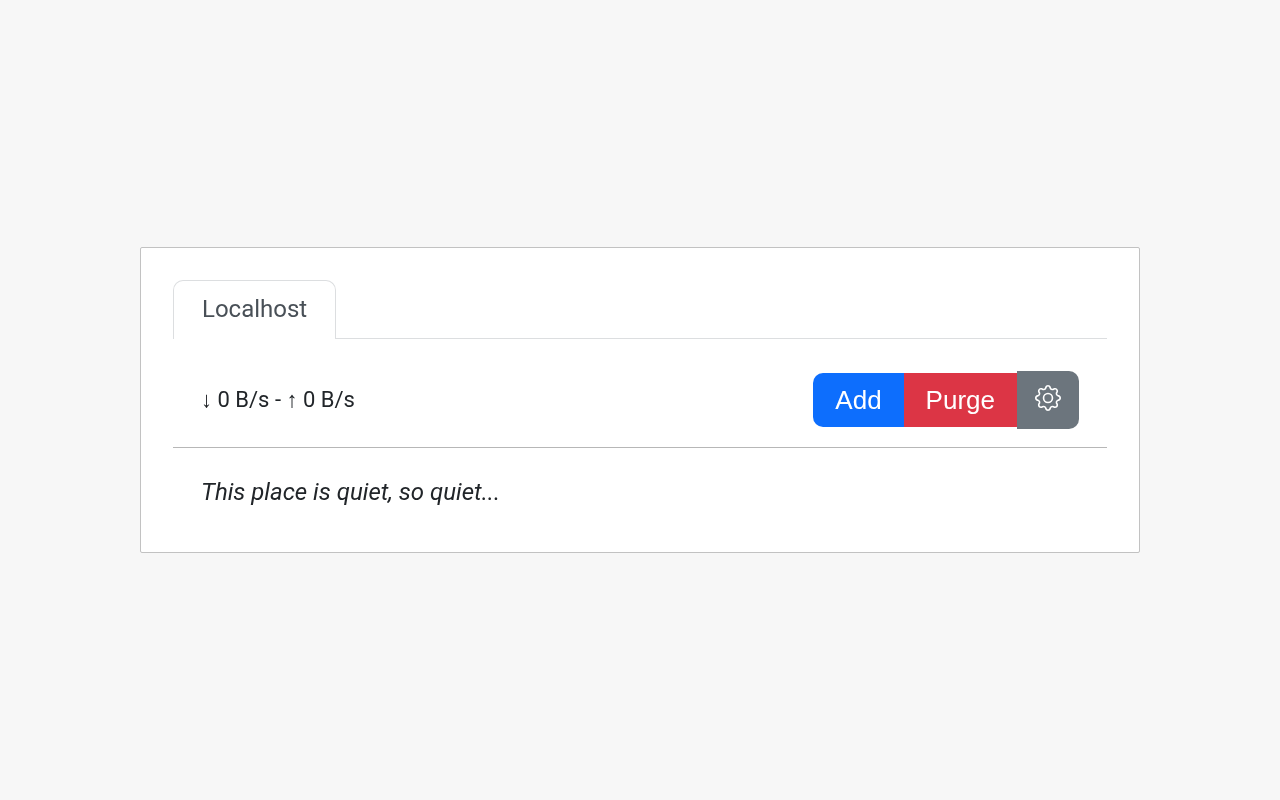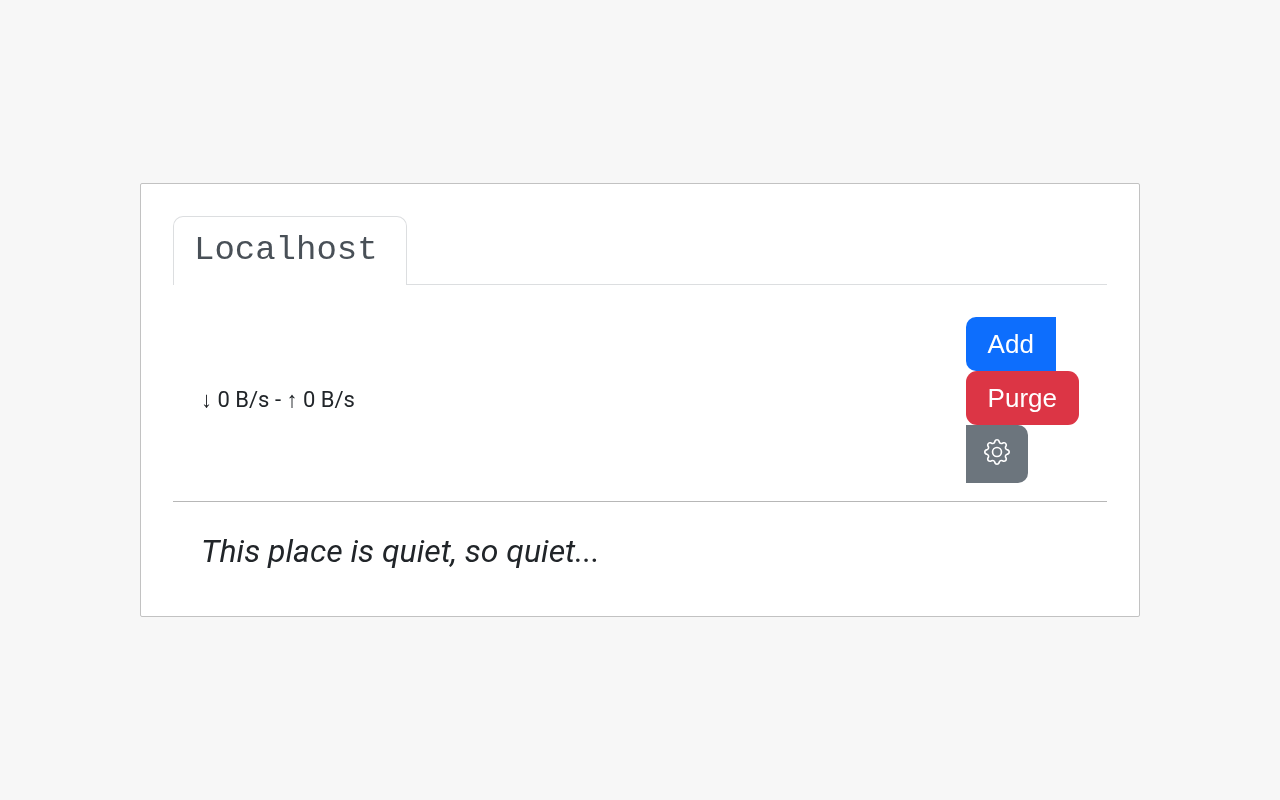--- a/index.html
+++ b/index.html
@@ -18,82 +18,79 @@
     background: #ffffff;
     border: 1px solid #c2c2c2;
     border-radius: 2px;
     padding: 32px 32px 36px 32px;
   }
   .tabs {
     border-bottom: 1px solid #dcdee0;
     display: flex;
   }
   .tab {
-    padding: 14px 28px 16px 20px;
-    font-size: 34px;
+    padding: 14px 28px 16px 28px;
+    font-size: 24px;
     color: #495057;
     border: 1px solid #dcdee0;
     border-top-left-radius: 10px;
     border-top-right-radius: 10px;
     border-bottom: none;
     background: #ffffff;
     margin-bottom: -1px;
     cursor: pointer;
     user-select: none;
-    font-family: Liberation Mono, monospace;
   }
   .toolbar {
     padding: 32px 28px 18px 28px;
     border-bottom: 1px solid #b7b7b7;
     display: flex;
     align-items: center;
     justify-content: space-between;
   }
   .speed {
     font-size: 22px;
     color: #212529;
     white-space: pre;
   }
   .btn-group {
     display: inline-flex;
-    align-items: flex-start;
-    flex-direction: column;
+    align-items: center;
   }
   .btn {
     border: none;
     cursor: pointer;
     font-size: 26px;
     padding: 14px 22px;
     color: #ffffff;
     display: inline-flex;
     align-items: center;
     line-height: 1;
   }
   .btn-add {
     background: #0d6efd;
     border-top-left-radius: 10px;
     border-bottom-left-radius: 10px;
   }
   .btn-purge {
     background: #dc3545;
-    border-radius: 11px;
   }
   .btn-gear {
     background: #6c757d;
     border-top-right-radius: 10px;
     border-bottom-right-radius: 10px;
     padding: 14px 18px;
   }
   .btn-gear svg {
     width: 26px; height: 26px;
     fill: #ffffff;
   }
   .empty {
     padding: 30px 28px 10px 28px;
-    font-size: 32px;
+    font-size: 24px;
     font-style: italic;
     color: #212529;
   }
 </style>
 </head>
 <body>
 
 <div class="wrap">
   <div class="card">
 

